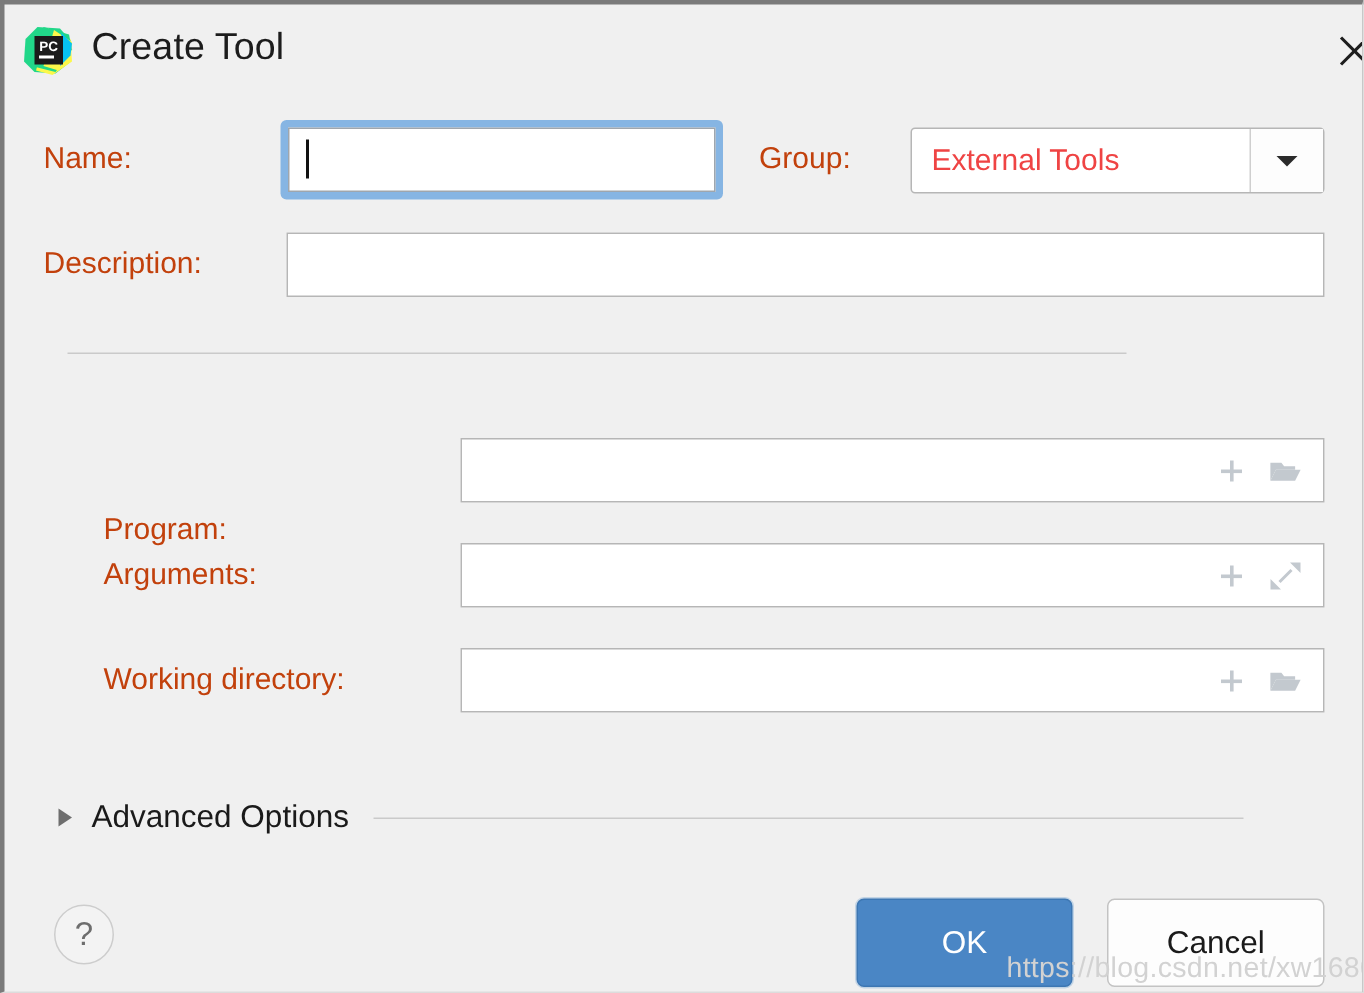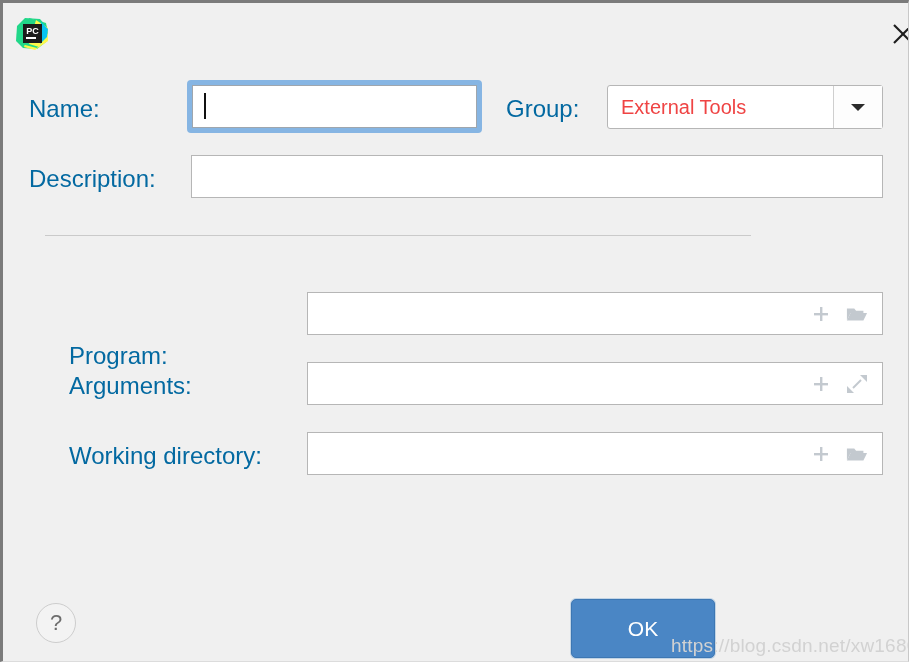--- a/index.html
+++ b/index.html
@@ -61,22 +61,22 @@
     height: 38px;
     display: flex;
     align-items: center;
     justify-content: center;
     cursor: pointer;
   }
 
   
   .lbl {
     position: absolute;
-    font-size: 24px;
-    color: #0369a1;
+    font-size: 20px;
+    color: #c2410c;
     white-space: nowrap;
   }
 
   
   .field {
     position: absolute;
     box-sizing: border-box;
     background: #ffffff;
     border: 1px solid #b6b6b6;
   }
@@ -245,20 +245,21 @@
         <polygon points="17,2 32,9 33,24 20,33 9,30" fill="#fcf84a"></polygon>
         <polygon points="14,1 31,6 33,16 22,31 6,27" fill="#21d789"></polygon>
         <polygon points="21,3 33,11 32,22 24,30 14,27" fill="#fcf84a"></polygon>
         <polygon points="26,5 33,12 32,20 25,27" fill="#07c3f2"></polygon>
         <rect x="8" y="7" width="19" height="19" fill="#1b1b1b"></rect>
         <text x="17.5" y="17" font-family="'Liberation Sans', sans-serif" font-size="9" font-weight="bold" fill="#ffffff" text-anchor="middle">PC</text>
         <rect x="11" y="20" width="10" height="2" fill="#ffffff"></rect>
       </svg>
     </span>
 
+    <span class="title-text">Create Tool</span>
 
     <span class="close-btn">
       <svg width="24" height="24" viewBox="0 0 24 24">
         <line x1="3" y1="3" x2="21" y2="21" stroke="#1d1d1d" stroke-width="2.1"></line>
         <line x1="21" y1="3" x2="3" y2="21" stroke="#1d1d1d" stroke-width="2.1"></line>
       </svg>
     </span>
   </div>
 
   <span class="lbl" style="left:26px; top:92px;">Name:</span>
@@ -338,25 +339,33 @@
       </span>
       <span class="ficon">
         <svg width="24" height="20" viewBox="0 0 24 20">
           <path d="M1 4 h8 l2 2.5 h8 V9 H5 L1 17 Z" fill="#c3c9cf"></path>
           <path d="M5 9 h18 l-4 8 H1 Z" fill="#c3c9cf"></path>
         </svg>
       </span>
     </span>
   </div>
 
+  <div class="section" style="left:36px; top:530px; width:846px;">
+    <span class="tri"></span>
+    <span class="sec-title">Advanced Options</span>
+    <span class="rule" style="width:580px;"></span>
+  </div>
 
   <div class="help-btn">
     <span>?</span>
   </div>
 
   <div class="btn primary" style="left:568px; top:596px; width:144px;">
     <span>OK</span>
   </div>
 
+  <div class="btn secondary" style="left:735px; top:596px; width:145px;">
+    <span>Cancel</span>
+  </div>
 
   <span class="watermark">https://blog.csdn.net/xw1680</span>
 
 </div>
 
 </body></html>

